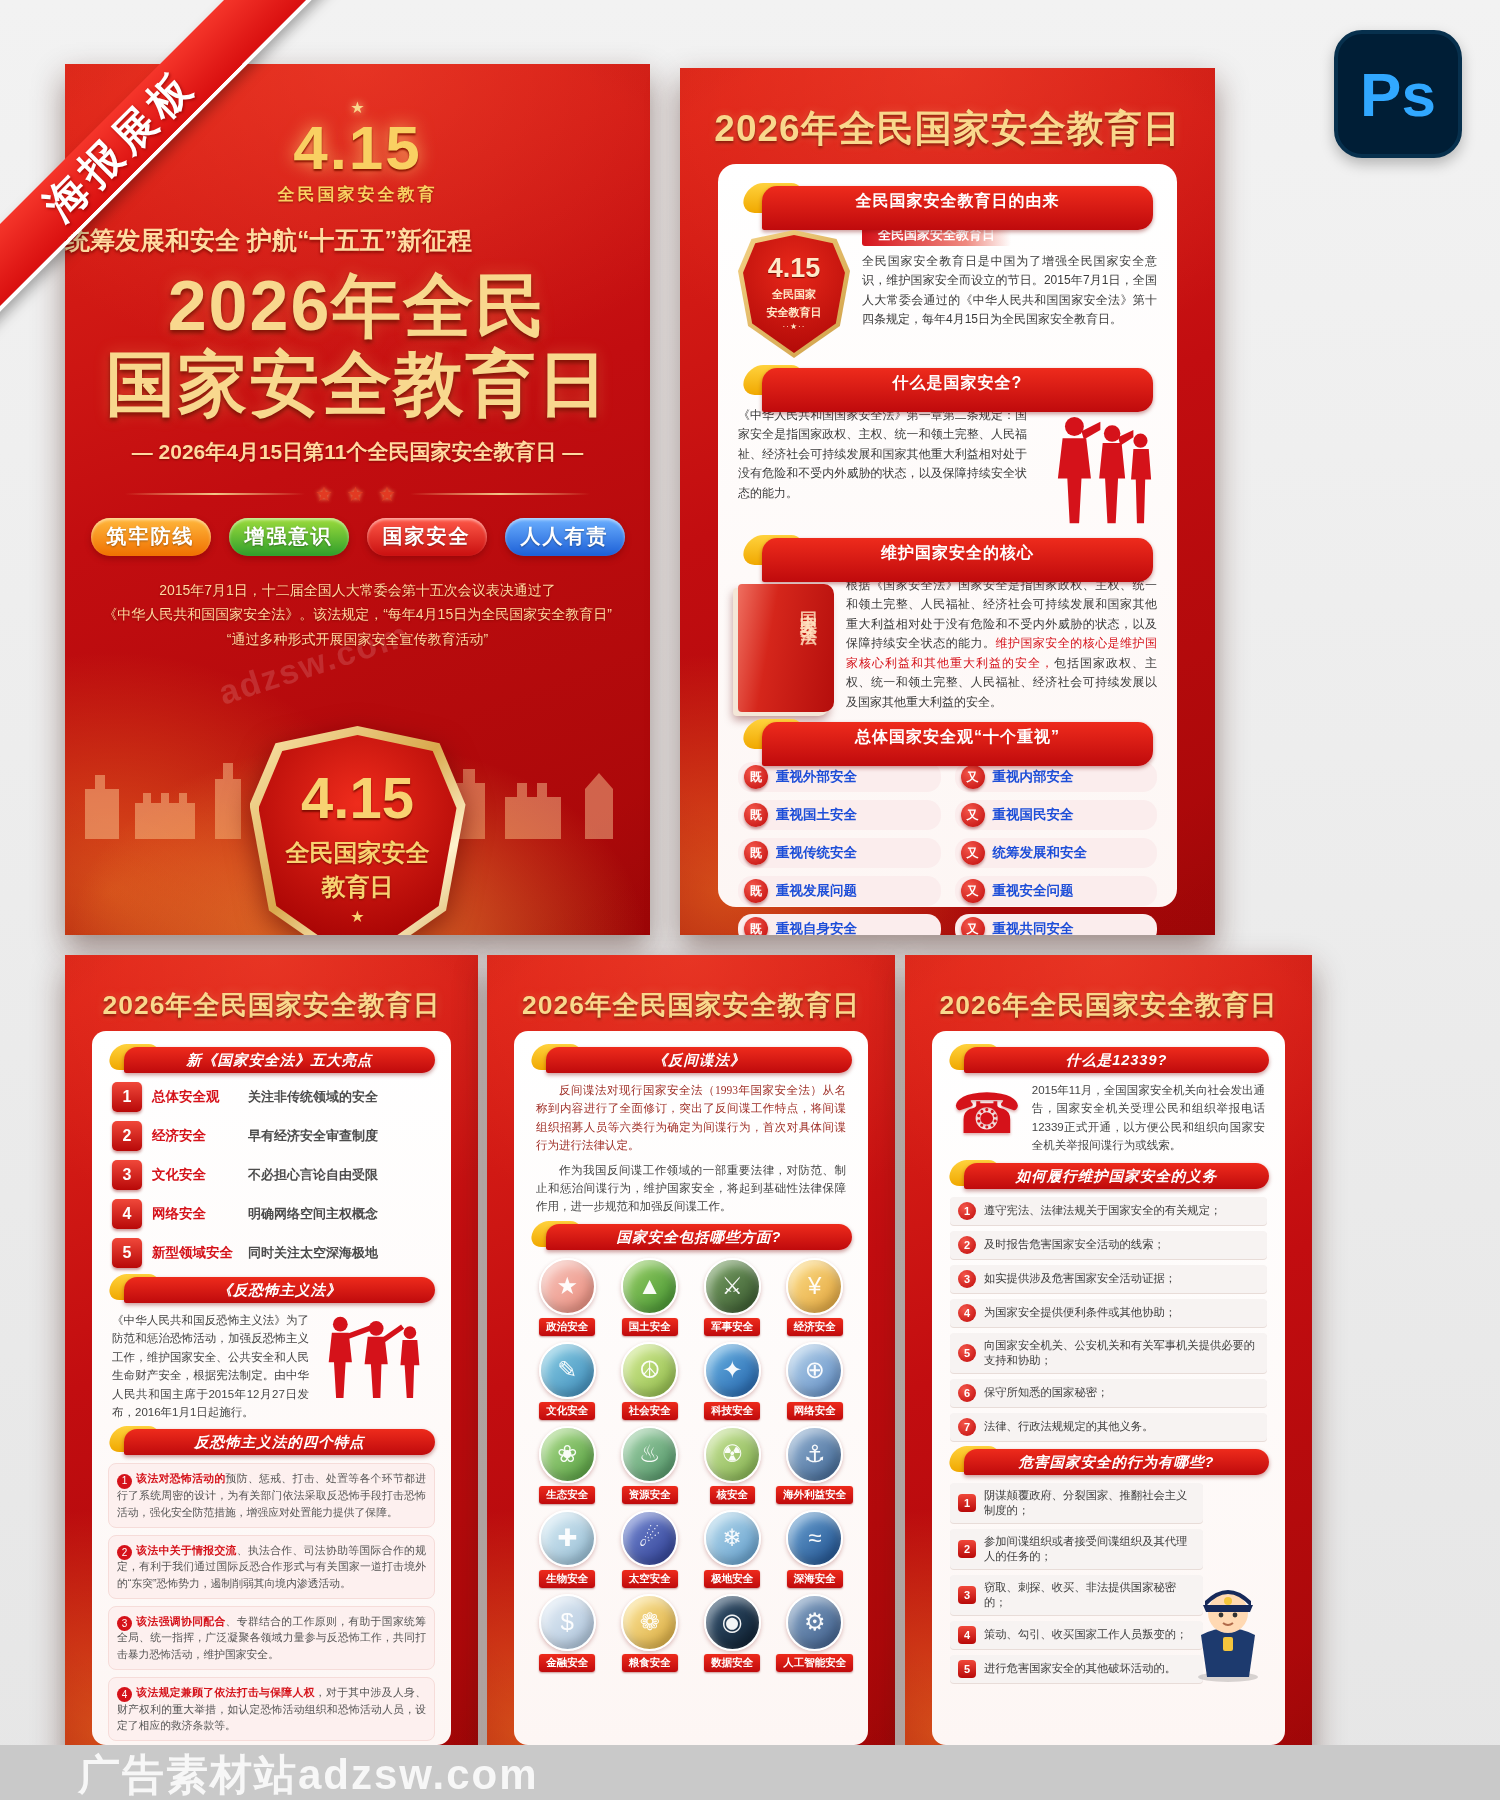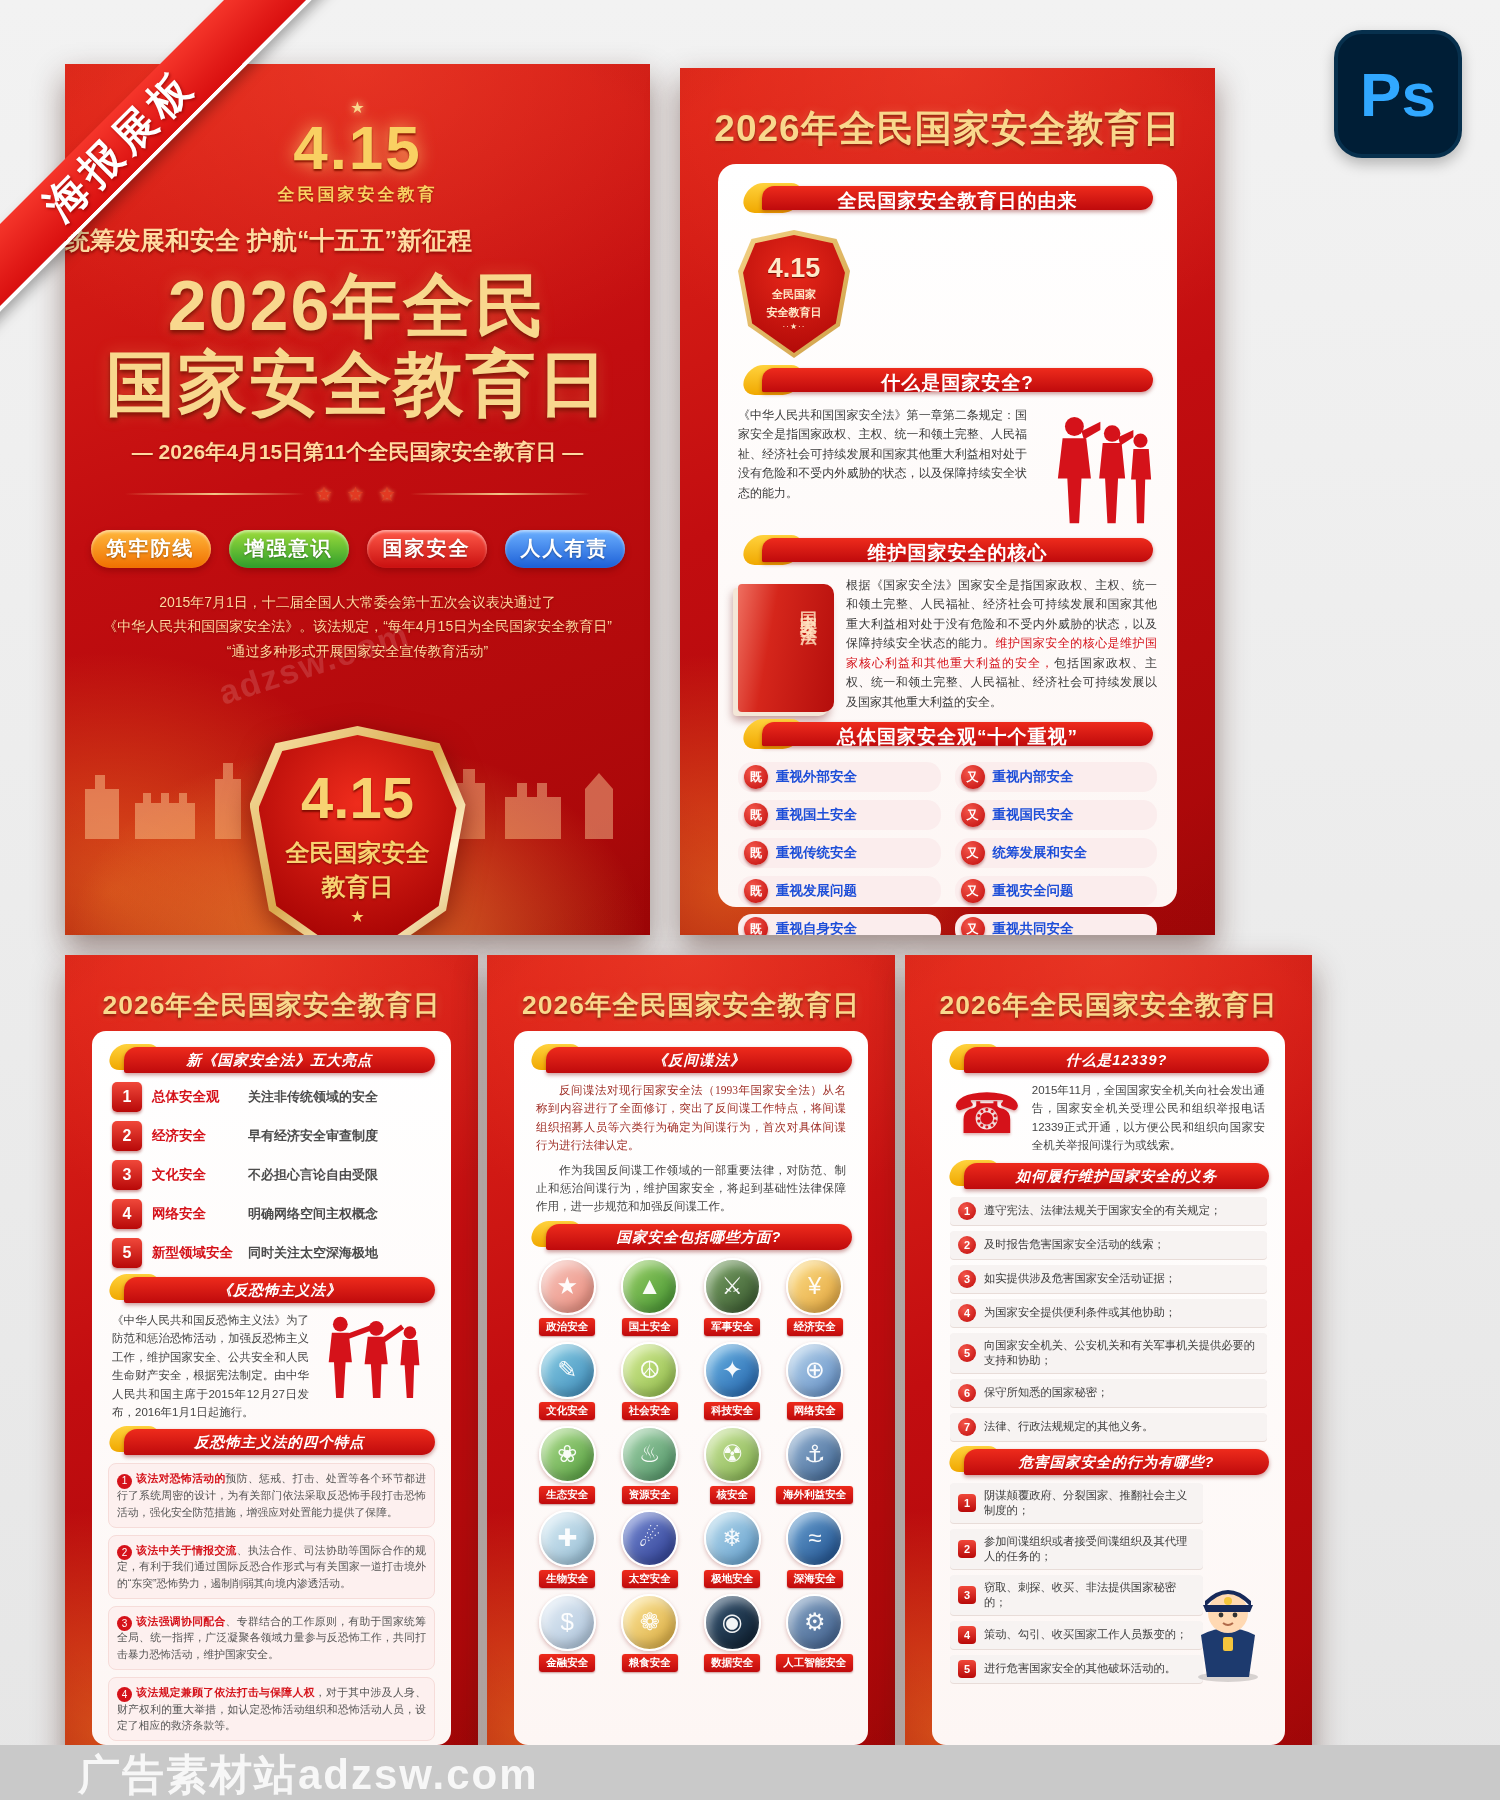--- a/index.html
+++ b/index.html
@@ -17,23 +17,23 @@
   .ptitle { position:relative; z-index:3; text-align:center; font-weight:bold;
     color:#f9d88d; text-shadow:0 2px 3px rgba(110,20,0,.8), 0 0 10px rgba(255,220,150,.25);
     letter-spacing:1px; }
   .card { position:relative; z-index:3; background:linear-gradient(180deg,#ffffff,#fdf6f4);
     border-radius:18px; box-shadow:0 6px 14px rgba(120,10,5,.45) inset 0 0 0 0; }
 
   
   .sec { position:relative; margin:10px 6px 8px; height:30px; }
   .sec .yellow { position:absolute; left:2px; top:-3px; width:58px; height:30px;
     background:linear-gradient(180deg,#ffd23d,#f0a800); border-radius:15px; transform:skewX(-16deg); }
-  .sec .bar { position:absolute; left:20px; right:0; top:0; height:24px; border-radius:15px 15px 15px 2px;
+  .sec .bar { position:absolute; left:20px; right:0; top:0; height:44px; border-radius:15px 15px 15px 2px;
     background:linear-gradient(180deg,#ee2b1c,#bf0a0c); color:#fff; font-weight:bold;
-    text-align:center; line-height:30px; font-size:19px; letter-spacing:1px;
+    text-align:center; line-height:30px; font-size:16px; letter-spacing:1px;
     box-shadow:0 2px 4px rgba(120,0,0,.4); }
 
   
   .ribbon { position:absolute; left:-150px; top:116px; width:540px; height:58px;
     background:linear-gradient(180deg,#f5352a,#d90f0f); transform:rotate(-45deg);
     z-index:50; text-align:center; line-height:58px; color:#fff; font-size:42px; font-weight:bold;
     letter-spacing:6px; box-shadow:0 4px 0 #ffffff, 0 9px 14px rgba(0,0,0,.35);
     text-shadow:0 2px 3px rgba(140,0,0,.7); }
 
   
@@ -58,21 +58,21 @@
   .a-slogan { margin-top:18px; text-align:left; font-size:25px; font-weight:bold; color:#ffdca2;
     text-shadow:0 2px 3px rgba(120,10,0,.8); position:relative; z-index:3; }
   .a-title { margin-top:10px; text-align:center; font-size:70px; font-weight:bold; line-height:1.12;
     color:#f8d88e; text-shadow:0 3px 4px rgba(110,15,0,.85), 0 0 16px rgba(255,200,110,.3);
     letter-spacing:2px; position:relative; z-index:3; }
   .a-sub { margin-top:14px; text-align:center; font-size:21px; font-weight:bold; color:#ffd9a0;
     text-shadow:0 1px 2px rgba(120,10,0,.8); position:relative; z-index:3; }
   .a-div { margin:16px 60px 0; display:flex; align-items:center; gap:10px; position:relative; z-index:3; }
   .a-div .ln { flex:1; height:2px; background:linear-gradient(90deg,rgba(250,210,140,0),#f3c887,rgba(250,210,140,0)); }
   .a-div .st { color:#e23a22; font-size:20px; text-shadow:0 0 4px rgba(255,200,120,.8); letter-spacing:4px; }
-  .a-badges { margin-top:24px; display:flex; justify-content:center; gap:18px; position:relative; z-index:3; }
+  .a-badges { margin-top:12px; display:flex; justify-content:center; gap:18px; position:relative; z-index:3; }
   .badge { min-width:112px; padding:0 16px; height:38px; border-radius:19px; color:#fff; font-size:20px;
     font-weight:bold; text-align:center; line-height:36px; letter-spacing:2px;
     text-shadow:0 1px 2px rgba(0,0,0,.35); box-shadow:0 3px 6px rgba(100,0,0,.4), inset 0 2px 3px rgba(255,255,255,.5); }
   .badge.orange { background:linear-gradient(180deg,#ffb83d,#f07000); }
   .badge.green  { background:linear-gradient(180deg,#9ddc3c,#2f9e2b); }
   .badge.red    { background:linear-gradient(180deg,#ff5a49,#c90f0f); }
   .badge.blue   { background:linear-gradient(180deg,#6cb0ff,#1c5fd6); }
   .a-note { margin-top:22px; text-align:center; font-size:14px; line-height:1.75; color:#ffd9a0;
     text-shadow:0 1px 2px rgba(120,10,0,.7); position:relative; z-index:3; }
   .a-sky { position:absolute; left:0; right:0; top:655px; z-index:1; opacity:.55; }
@@ -271,20 +271,24 @@
     </div>
     <div class="b-row">
       <div class="shieldB-o">
         <div class="shieldB-i">
           <div class="n">4.15</div>
           <div class="t">全民国家</div>
           <div class="t">安全教育日</div>
           <div class="s">··★··</div>
         </div>
       </div>
+      <div>
+        <span class="b-tag">全民国家安全教育日</span>
+        <p class="b-text">全民国家安全教育日是中国为了增强全民国家安全意识，维护国家安全而设立的节日。2015年7月1日，全国人大常委会通过的《中华人民共和国国家安全法》第十四条规定，每年4月15日为全民国家安全教育日。</p>
+      </div>
     </div>
 
     <div class="sec">
       <div class="yellow"></div>
       <div class="bar">什么是国家安全?</div>
     </div>
     <div class="b-row">
       <p class="b-text">《中华人民共和国国家安全法》第一章第二条规定：国家安全是指国家政权、主权、统一和领土完整、人民福祉、经济社会可持续发展和国家其他重大利益相对处于没有危险和不受内外威胁的状态，以及保障持续安全状态的能力。</p>
       <svg class="soldier-svg" viewBox="0 0 100 100">
         <g fill="#d5121a">

